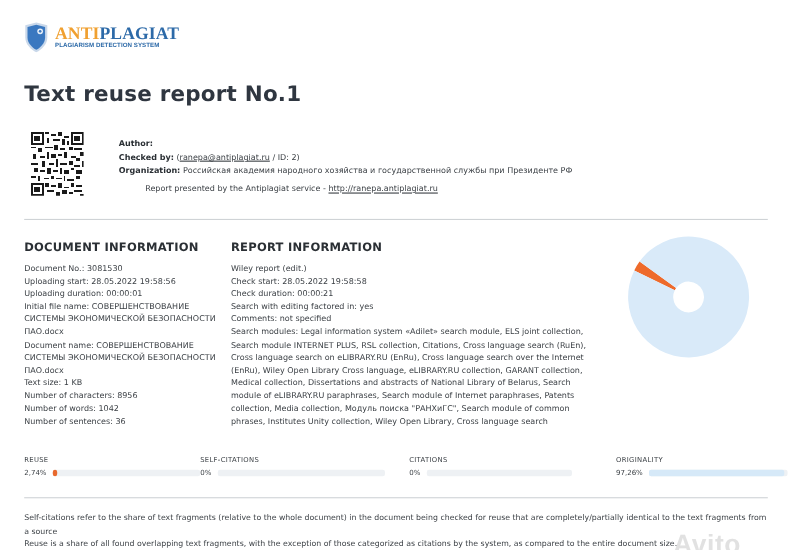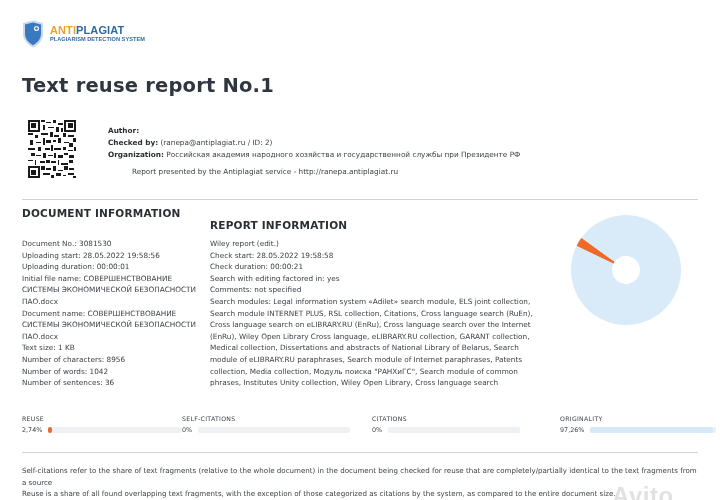--- a/index.html
+++ b/index.html
@@ -2,40 +2,40 @@
 <html><head>
 <meta charset="utf-8">
 <style>
   * { box-sizing: border-box; margin: 0; padding: 0; }
   html, body { width: 720px; height: 500px; background: #ffffff; overflow: hidden; }
   body { font-family: "DejaVu Sans", sans-serif; color: #333a40; position: relative; }
 
   .logo { position: absolute; left: 22px; top: 20px; display: flex; align-items: center; }
   .logo-shield { width: 22px; height: 28px; }
   .logo-text { margin-left: 6px; line-height: 1; }
-  .logo-title { font-family: Liberation Sans, sans-serif; font-weight: bold; font-size: 11px; letter-spacing: 0.1px; }
+  .logo-title { font-family: Liberation Serif, serif; font-weight: bold; font-size: 16px; letter-spacing: 0.1px; }
   .logo-title .anti { color: #f0a030; }
   .logo-title .plag { color: #2d6aa8; }
   .logo-sub { font-family: "Liberation Sans", sans-serif; font-weight: bold; font-size: 5.6px; color: #2d6aa8; margin-top: 1px; letter-spacing: 0.05px; }
 
   .page-title { position: absolute; left: 22px; top: 74px; font-size: 19.5px; font-weight: bold; color: #2f3640; letter-spacing: 0.2px; }
 
   .qr { position: absolute; left: 28px; top: 120px; width: 48px; height: 58px; }
 
   .meta { position: absolute; left: 108px; top: 125px; font-size: 7.3px; line-height: 12px; color: #3a3f44; }
   .meta b { font-weight: bold; color: #2a2f34; }
-  .meta a { color: #3a3f44; }
+  .meta a { color: #3a3f44; text-decoration: underline; }
   .meta .report-line { margin-top: 5px; padding-left: 24px; }
 
   .hr { position: absolute; left: 22px; width: 676px; height: 1px; background: #cfd3d6; }
   .hr1 { top: 199px; }
   .hr2 { top: 452px; }
 
   .section-h { position: absolute; font-size: 10.5px; font-weight: bold; color: #2a2f34; letter-spacing: 0.2px; }
-  .sec-doc { left: 22px; top: 207px; }
+  .sec-doc { left: 22px; top: 219px; }
   .sec-rep { left: 210px; top: 219px; }
 
   .doc-info { position: absolute; left: 22px; top: 238px; width: 180px; font-size: 7.3px; line-height: 11.6px; color: #3a3f44; }
   .rep-info { position: absolute; left: 210px; top: 238px; width: 330px; font-size: 7.3px; line-height: 11.6px; color: #3a3f44; }
 
   .pie { position: absolute; left: 570px; top: 214px; width: 112px; height: 112px; }
 
   .stat { position: absolute; top: 415px; }
   .stat-label { font-size: 6.2px; color: #3a3f44; letter-spacing: 0.3px; }
   .stat-row { display: flex; align-items: center; margin-top: 4px; }

